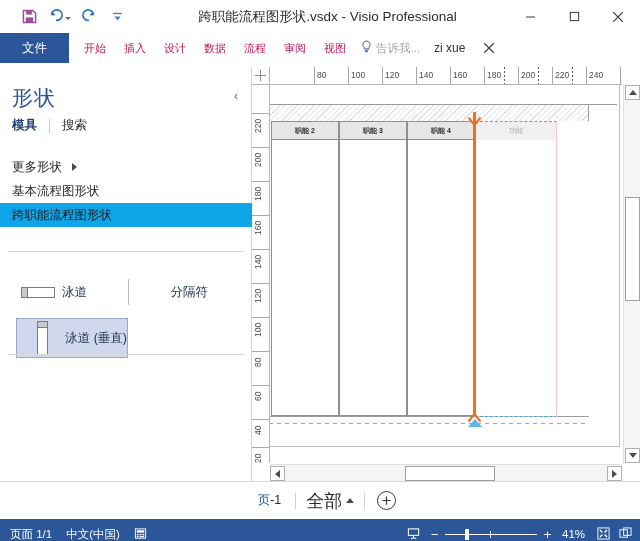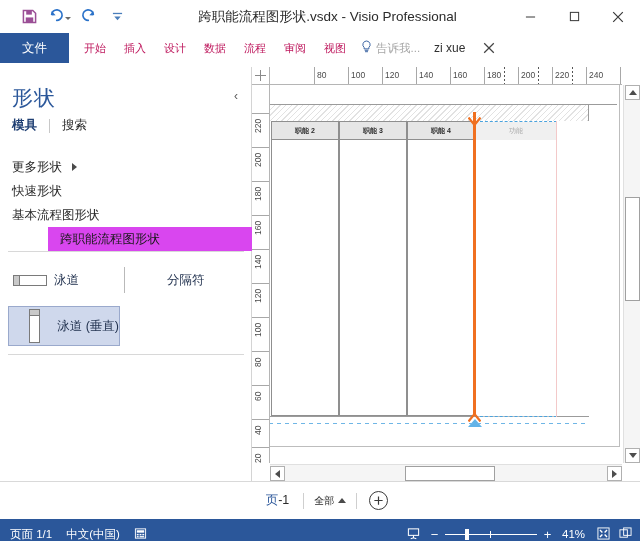--- a/index.html
+++ b/index.html
@@ -90,28 +90,28 @@
   .stencil-row {
     height:24px; display:flex; align-items:center;
     padding-left:12px; font-size:12.5px; color:#2b2b2b;
   }
   .stencil-row.more { gap:10px; }
   .tri-right {
     width:0;height:0;border-top:4px solid transparent;border-bottom:4px solid transparent;
     border-left:5px solid #4a4a4a;
   }
   .stencil-row.selected {
-    background:#d946ef; color:#1a1a1a;margin-left:48px;
+    background:#0ea5e9; color:#1a1a1a;
   }
   .panel-hr {
     position:absolute; left:8px; width:236px; height:1px; background:#d8d8d8;
   }
 
   
-  .gallery { position:absolute; left:0; top:190px; width:252px; }
+  .gallery { position:absolute; left:0; top:202px; width:252px;padding-left:8px; }
   .grow { display:flex; align-items:center; height:46px; }
   .gcell { display:flex; align-items:center; width:126px; height:42px; padding-left:10px; }
   .gcell.sel {
     background:#cfd8ec; border:1px solid #9aa9cc; width:112px; margin-left:8px;
     padding-left:6px; height:40px;
   }
   .gicon { width:40px; display:flex; align-items:center; justify-content:center; }
   .glabel { font-size:12.5px; color:#22324f; white-space:nowrap; padding-left:4px; }
   .sep-vert { width:1px; height:26px; background:#b9b9b9; margin:0 4px 0 2px; }
 
@@ -265,21 +265,21 @@
     position:absolute; left:0; top:481px; width:640px; height:38px;
     background:#ffffff; border-top:1px solid #d9d9d9;
     display:flex; align-items:center; justify-content:center; gap:0;
   }
   .ptab {
     font-size:12.5px; color:#2b579a; padding:0 14px;
   }
   .ptab .num { color:#2b2b2b; }
   .pdiv { width:1px; height:16px; background:#cfcfcf; }
   .pall {
-    font-size:10px; color:#2b2b2b; padding:0 10px;
+    font-size:18px; color:#2b2b2b; padding:0 10px;
     display:flex;align-items:center;gap:4px;
   }
   .caret-up {
     width:0;height:0;border-left:4px solid transparent;border-right:4px solid transparent;
     border-bottom:5px solid #4a4a4a;
   }
   .padd {
     width:19px;height:19px;border:1.4px solid #3a3a3a;border-radius:50%;
     display:flex;align-items:center;justify-content:center;
     font-size:14px;color:#3a3a3a; margin-left:12px; line-height:0;
@@ -406,23 +406,20 @@
     <div class="shapes-subtabs">
       <div class="subtab active">模具</div>
       <div class="subdiv"></div>
       <div class="subtab">搜索</div>
     </div>
 
     <div class="stencil-list">
       <div class="stencil-row more" style="margin-top:10px;">
         <span>更多形状</span>
         <span class="tri-right"></span>
-      </div>
-      <div class="stencil-row">
-        <span>快速形状</span>
       </div>
       <div class="stencil-row">
         <span>基本流程图形状</span>
       </div>
       <div class="stencil-row selected">
         <span>跨职能流程图形状</span>
       </div>
     </div>
 
     <div class="panel-hr" style="top:184px;"></div>

